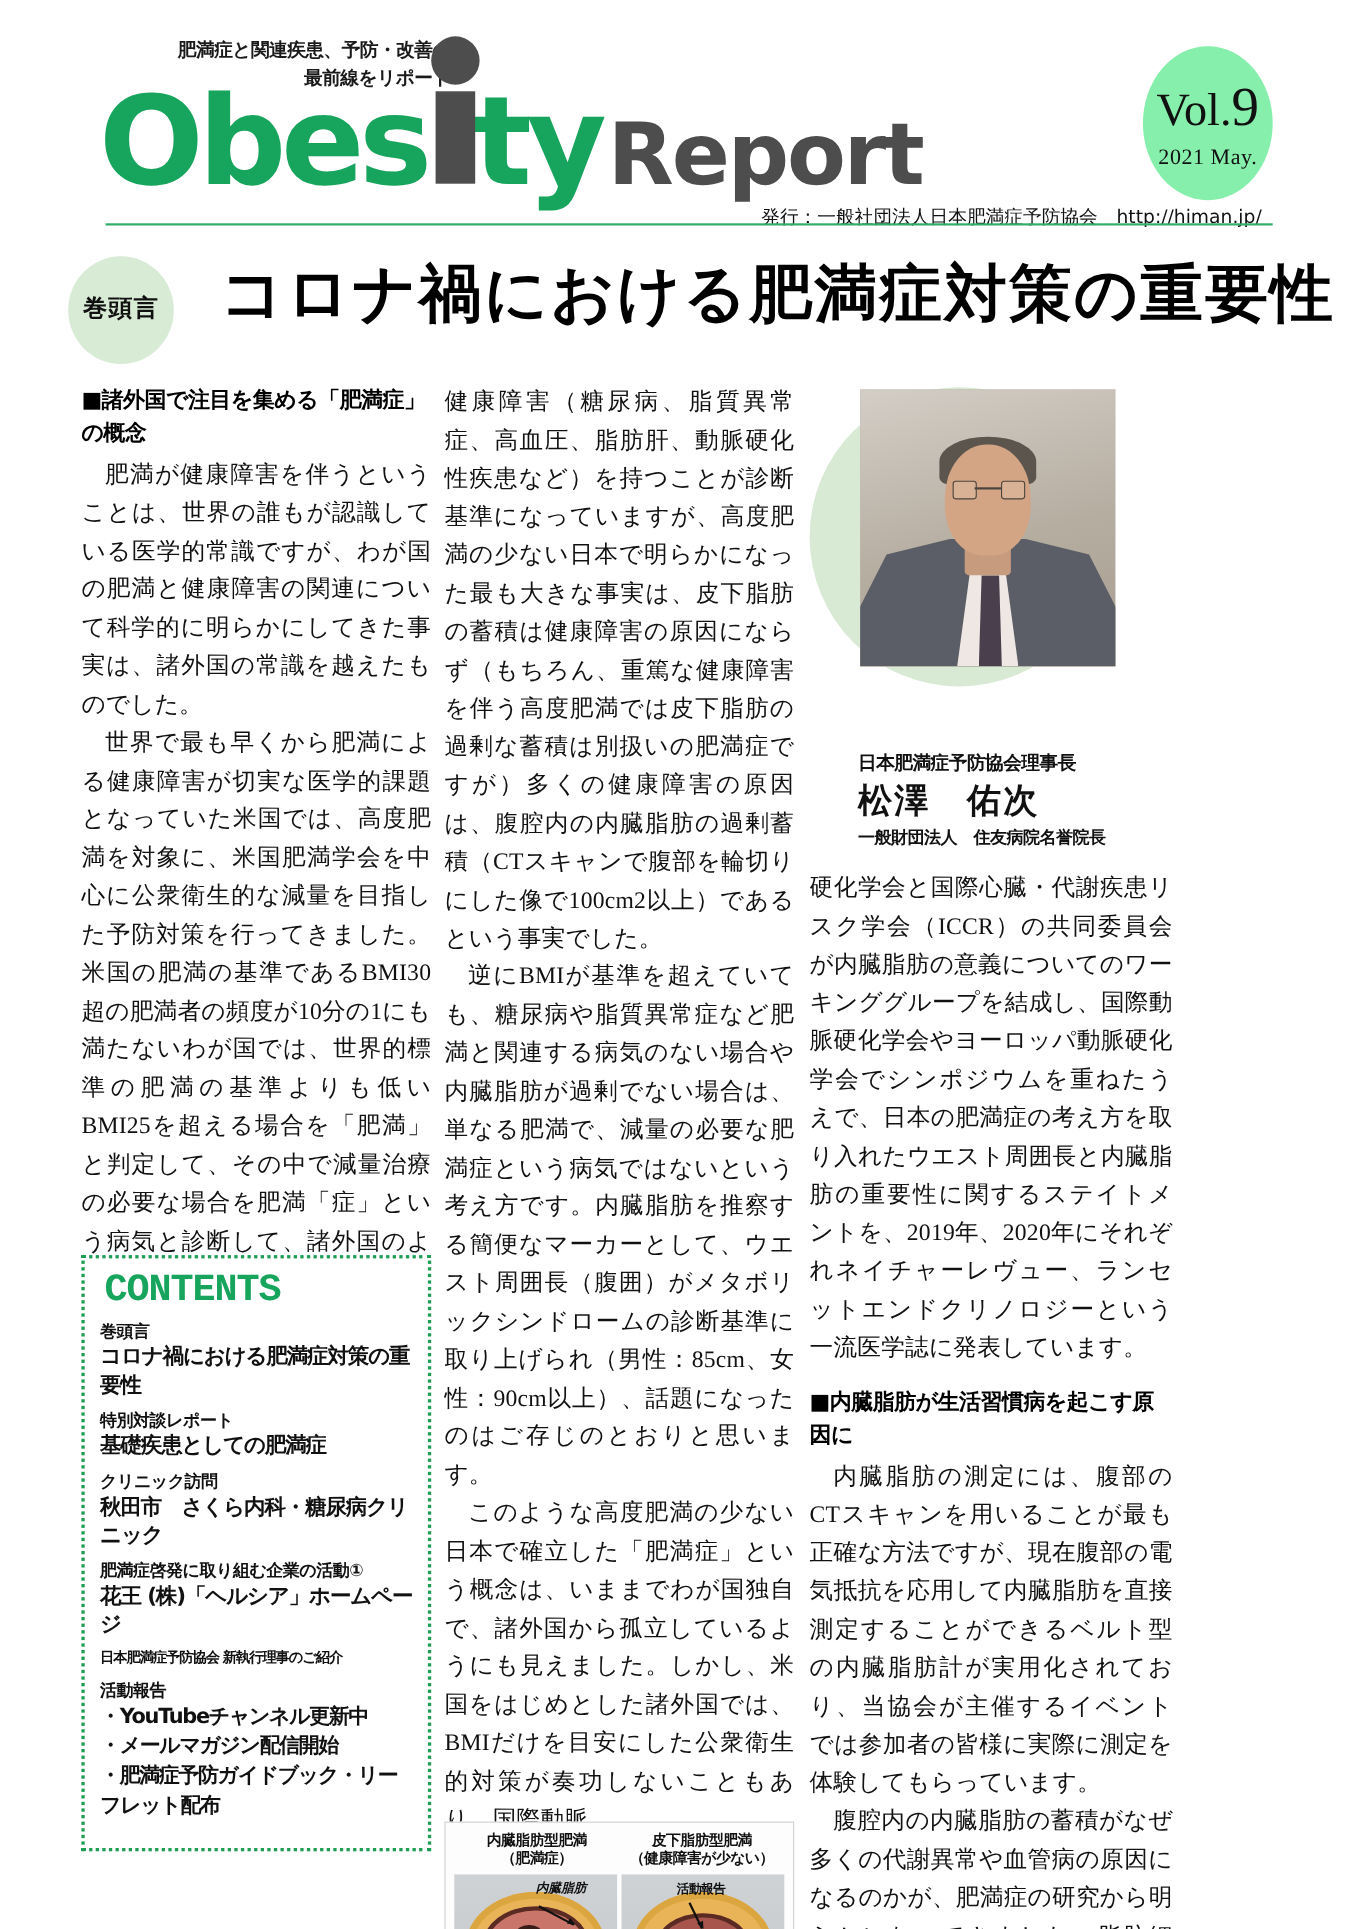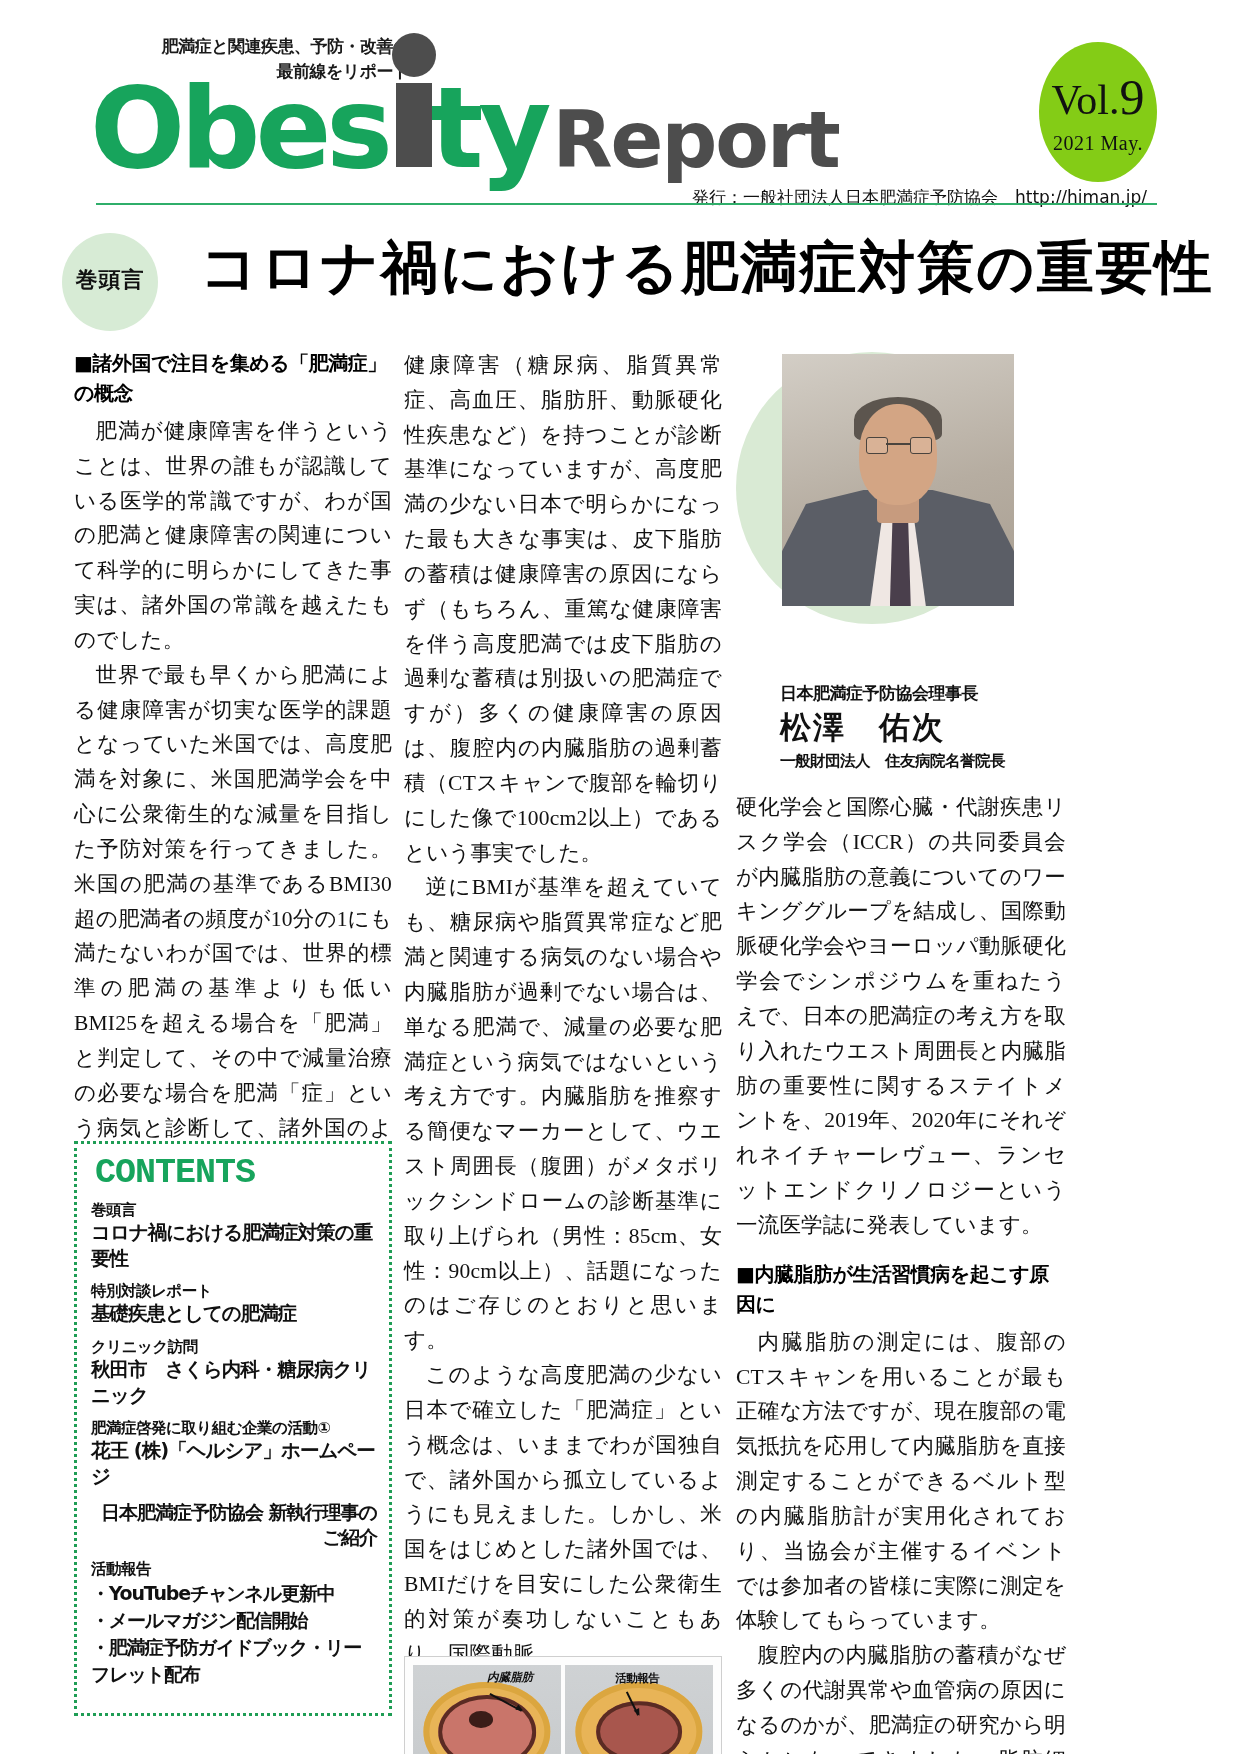--- a/index.html
+++ b/index.html
@@ -49,21 +49,21 @@
   }
   .logo-report{
     font-family:"DejaVu Sans","Liberation Sans",sans-serif;
     font-size:78px;font-weight:800;color:#4d4d4d;
     letter-spacing:-2px;line-height:1;display:inline-block;
     vertical-align:baseline;margin-left:6px;
   }
   .vol-badge{
     position:absolute;right:84px;top:42px;
     width:118px;height:140px;border-radius:50%;
-    background:#84cc16;
+    background:#86efac;
     text-align:center;
   }
   .vol-badge .vol{
     font-family:"Liberation Serif","DejaVu Serif",serif;
     font-size:42px;font-weight:400;color:#111;margin-top:30px;line-height:1;
   }
   .vol-badge .vol .num{font-size:50px;}
   .vol-badge .date{
     font-family:"Liberation Serif","DejaVu Serif",serif;
     font-size:20px;color:#111;margin-top:10px;letter-spacing:0.5px;
@@ -136,21 +136,21 @@
   .c-kicker{
     font-family:"DejaVu Sans","Liberation Sans",sans-serif;
     font-size:15.5px;font-weight:700;color:#111;line-height:1.25;
     letter-spacing:-0.5px;
   }
   .c-title{
     font-family:"DejaVu Sans","Liberation Sans",sans-serif;
     font-size:19.5px;font-weight:700;color:#111;line-height:1.3;
     letter-spacing:-1px;
   }
-  .c-title.solo{font-size:19px;text-align:right;}
+  .c-title.solo{font-size:13px;}
   .c-bullet{
     font-family:"DejaVu Sans","Liberation Sans",sans-serif;
     font-size:19px;font-weight:700;color:#111;line-height:1.42;
     letter-spacing:-1.2px;
   }
 
   
   .figbox{
     position:absolute;left:404px;top:1308px;width:318px;
     border:1px solid #cfcfcf;background:#fdfdfd;
@@ -326,20 +326,30 @@
       </div>
     </div>
 
     <div class="col col2">
       <p class="body noind">健康障害（糖尿病、脂質異常症、高血圧、脂肪肝、動脈硬化性疾患など）を持つことが診断基準になっていますが、高度肥満の少ない日本で明らかになった最も大きな事実は、皮下脂肪の蓄積は健康障害の原因にならず（もちろん、重篤な健康障害を伴う高度肥満では皮下脂肪の過剰な蓄積は別扱いの肥満症ですが）多くの健康障害の原因は、腹腔内の内臓脂肪の過剰蓄積（CTスキャンで腹部を輪切りにした像で100cm2以上）であるという事実でした。</p>
       <p class="body">逆にBMIが基準を超えていても、糖尿病や脂質異常症など肥満と関連する病気のない場合や内臓脂肪が過剰でない場合は、単なる肥満で、減量の必要な肥満症という病気ではないという考え方です。内臓脂肪を推察する簡便なマーカーとして、ウエスト周囲長（腹囲）がメタボリックシンドロームの診断基準に取り上げられ（男性：85cm、女性：90cm以上）、話題になったのはご存じのとおりと思います。</p>
       <p class="body">このような高度肥満の少ない日本で確立した「肥満症」という概念は、いままでわが国独自で、諸外国から孤立しているようにも見えました。しかし、米国をはじめとした諸外国では、BMIだけを目安にした公衆衛生的対策が奏功しないこともあり、国際動脈</p>
     </div>
 
     <div class="figbox">
+      <div class="fig-heads">
+        <div class="fig-head">
+          <div>内臓脂肪型肥満</div>
+          <div>（肥満症）</div>
+        </div>
+        <div class="fig-head">
+          <div>皮下脂肪型肥満</div>
+          <div>（健康障害が少ない）</div>
+        </div>
+      </div>
 
       <div class="scans">
         <div class="scan visc">
           <div class="body-oval"></div>
           <div class="inner-oval"></div>
           <div class="blob" style="left:38%;top:36%;width:16%;height:13%;"></div>
 
           <div class="fig-ann" style="left:50%;top:4%;font-style:italic;">内臓脂肪</div>
           <div class="fig-arrow" style="left:52%;top:22%;width:36px;transform:rotate(28deg);"></div>
         </div>

